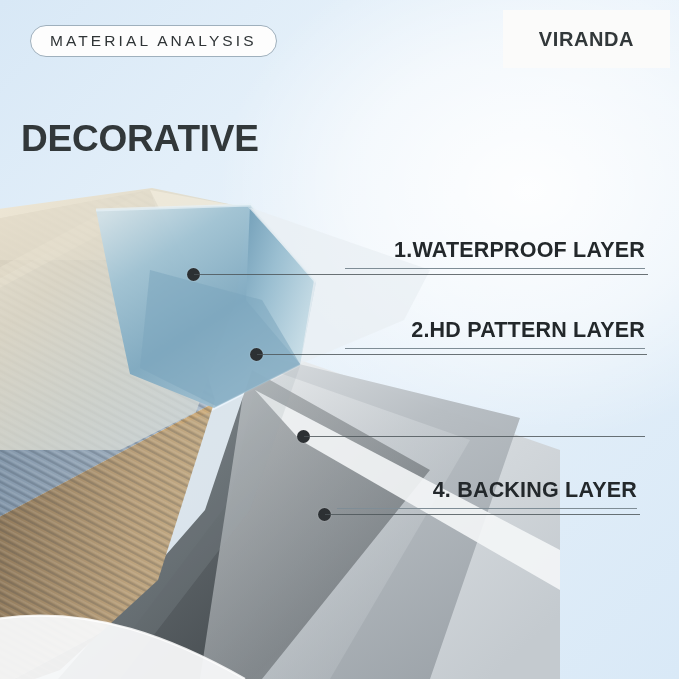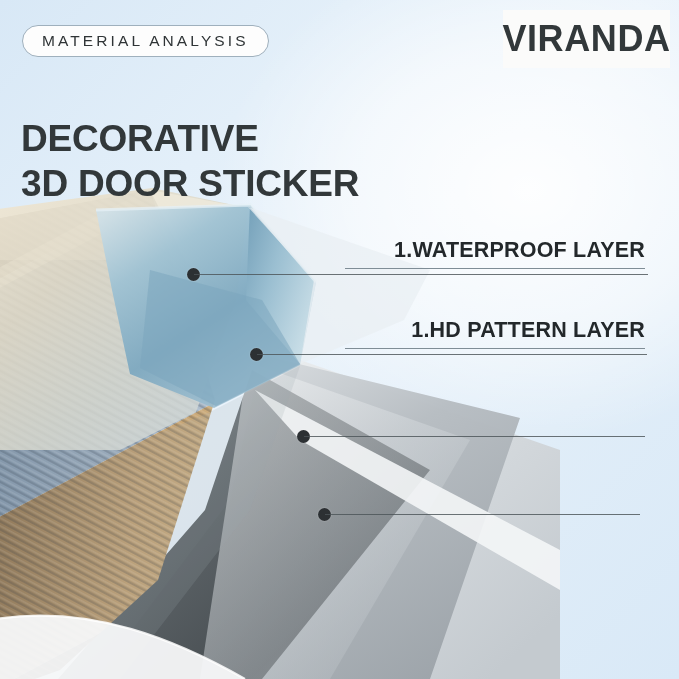--- a/index.html
+++ b/index.html
@@ -25,21 +25,21 @@
         #d8e8f6 0%,
         #e3eff9 26%,
         #eaf3fb 48%,
         #e0edf8 72%,
         #d9e9f7 100%);
   }
 
   
   .badge-pill {
     position: absolute;
-    left: 22px;
+    left: 30px;
     top: 25px;
     height: 32px;
     padding: 0 19px;
     display: flex;
     align-items: center;
     background: #fdfdfd;
     border: 1.2px solid #9fb0bd;
     border-radius: 17px;
     font-size: 15.5px;
     letter-spacing: 3.1px;
@@ -66,21 +66,21 @@
     left: 503px;
     top: 10px;
     width: 167px;
     height: 58px;
     background: #fbfbfa;
     display: flex;
     align-items: center;
     justify-content: center;
   }
   .logo-box .logo-word {
-    font-size: 36px;
+    font-size: 20px;
     font-weight: bold;
     letter-spacing: 0.6px;
     color: #32383a;
   }
 
   
   #artwork {
     position: absolute;
     left: 0;
     top: 150px;
@@ -259,34 +259,34 @@
       </g>
     </svg>
   </div>
 
   <div class="badge-pill">
     <span>MATERIAL ANALYSIS</span>
   </div>
 
   <h1 class="main-title">
     <span class="tline">DECORATIVE</span>
-    <span class="tline">3D DOOR STICKER</span>
   </h1>
 
   <div class="logo-box">
     <span class="logo-word">VIRANDA</span>
   </div>
 
   <div class="callout-dot" style="left:187px; top:268px;"></div>
   <div class="lead-line" style="left:194px; top:274px; width:454px;"></div>
   <div class="layer-label" style="right:34px; top:238px; width:300px;">1.WATERPROOF LAYER</div>
 
   <div class="callout-dot" style="left:250px; top:348px;"></div>
   <div class="lead-line" style="left:257px; top:354px; width:390px;"></div>
-  <div class="layer-label" style="right:34px; top:318px; width:300px;">1.HD PATTERN LAYER</div>
+  <div class="layer-label" style="right:34px; top:318px; width:300px;">2.HD PATTERN LAYER</div>
 
   <div class="callout-dot" style="left:297px; top:430px;"></div>
   <div class="lead-line" style="left:304px; top:436px; width:341px;"></div>
 
   <div class="callout-dot" style="left:318px; top:508px;"></div>
   <div class="lead-line" style="left:325px; top:514px; width:315px;"></div>
+  <div class="layer-label" style="right:42px; top:478px; width:300px;">4. BACKING LAYER</div>
 
 </div>
 
 </body></html>

